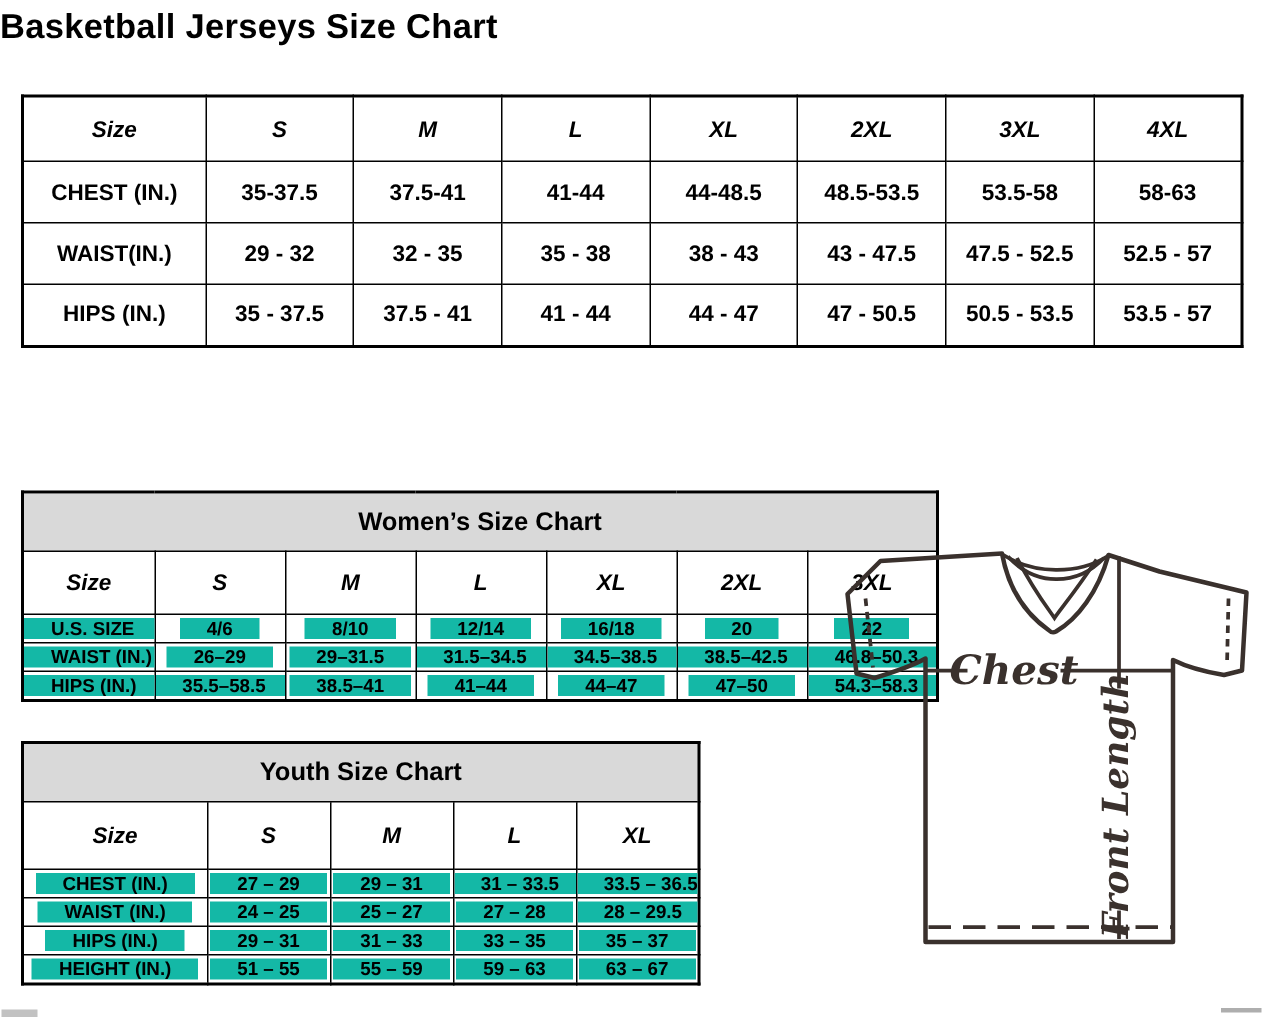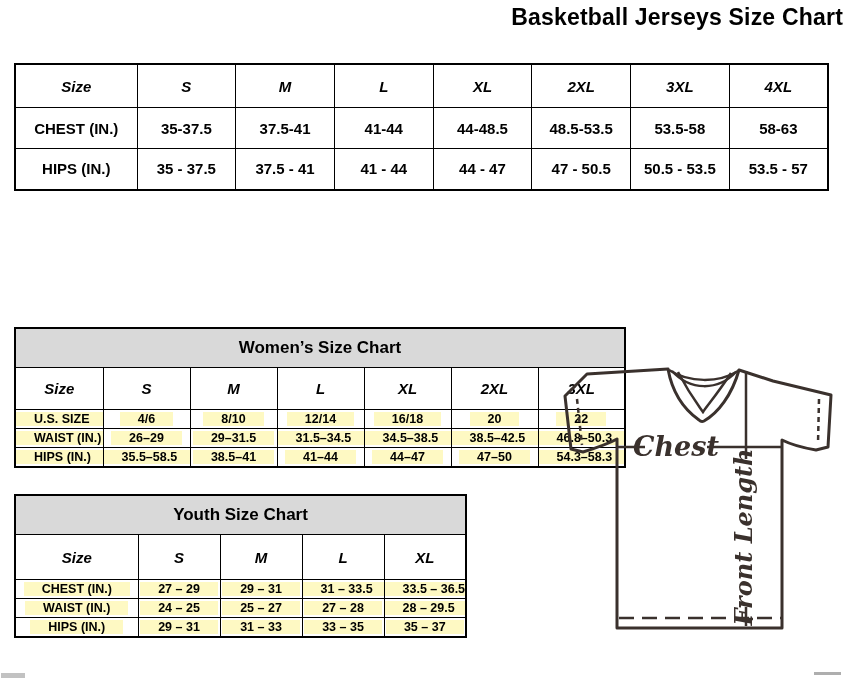--- a/index.html
+++ b/index.html
@@ -1,39 +1,39 @@
 <!DOCTYPE html>
 <html><head>
 <meta charset="utf-8">
 <style>
   html,body{margin:0;padding:0;background:#fff;}
   #page{position:relative;width:843px;height:679px;background:#fff;overflow:hidden;
         font-family:"Liberation Sans",sans-serif;color:#000;}
-  #page-title{position:absolute;top:4px;left:0;width:100%;text-align:right;
+  #page-title{position:absolute;top:4px;left:0;width:100%;text-align:left;
         font-size:23px;font-weight:bold;letter-spacing:0.2px;}
   table{position:absolute;border-collapse:collapse;table-layout:fixed;background:#fff;
         border:2.5px solid #000;}
   th,td{border:1.5px solid #000;text-align:center;vertical-align:middle;
         font-weight:bold;padding:0;overflow:hidden;white-space:nowrap;}
   tr.band-row th{background:#d9d9d9;font-size:17px;height:38px;}
   tr.col-row th{font-size:15px;font-style:italic;}
   
   #tbl-men{left:14px;top:63px;width:815px;}
   #tbl-men tr.col-row th{height:42px;}
   #tbl-men tbody tr{height:41px;}
   #tbl-men tbody{font-size:15px;}
   
   #tbl-women{left:14px;top:299px;width:612px;margin-top:28px;}
   #tbl-women tr.col-row th{height:41px;}
   
   #tbl-youth{left:14px;top:494px;width:453px;}
   #tbl-youth tr.col-row th{height:44px;}
   .compact tbody tr{height:19px;}
   .compact tbody{font-size:12.5px;}
-  .compact tbody span.hl{background:#fef9c3;padding:0 18px;}
+  .compact tbody span.hl{background:#14b8a6;padding:0 18px;}
   
   #jersey{position:absolute;left:556px;top:355px;width:285px;height:285px;}
   .frag{position:absolute;background:#c2c2c2;}
   #frag-left{left:1px;top:673px;width:24px;height:5px;}
   #frag-right{left:814px;top:672px;width:27px;height:3px;background:#aeaeae;}
 </style>
 </head>
 <body>
 
 <div id="page">
@@ -68,20 +68,30 @@
           <th>CHEST (IN.)</th>
           <td>35-37.5</td>
           <td>37.5-41</td>
           <td>41-44</td>
           <td>44-48.5</td>
           <td>48.5-53.5</td>
           <td>53.5-58</td>
           <td>58-63</td>
         </tr>
         <tr>
+          <th>WAIST(IN.)</th>
+          <td>29 - 32</td>
+          <td>32 - 35</td>
+          <td>35 - 38</td>
+          <td>38 - 43</td>
+          <td>43 - 47.5</td>
+          <td>47.5 - 52.5</td>
+          <td>52.5 - 57</td>
+        </tr>
+        <tr>
           <th>HIPS (IN.)</th>
           <td>35 - 37.5</td>
           <td>37.5 - 41</td>
           <td>41 - 44</td>
           <td>44 - 47</td>
           <td>47 - 50.5</td>
           <td>50.5 - 53.5</td>
           <td>53.5 - 57</td>
         </tr>
       </tbody>
@@ -177,20 +187,27 @@
           <td><span class="hl">27 – 28</span></td>
           <td><span class="hl">28 – 29.5</span></td>
         </tr>
         <tr>
           <th><span class="hl">HIPS (IN.)</span></th>
           <td><span class="hl">29 – 31</span></td>
           <td><span class="hl">31 – 33</span></td>
           <td><span class="hl">33 – 35</span></td>
           <td><span class="hl">35 – 37</span></td>
         </tr>
+        <tr>
+          <th><span class="hl">HEIGHT (IN.)</span></th>
+          <td><span class="hl">51 – 55</span></td>
+          <td><span class="hl">55 – 59</span></td>
+          <td><span class="hl">59 – 63</span></td>
+          <td><span class="hl">63 – 67</span></td>
+        </tr>
       </tbody>
     </table>
 
   <svg id="jersey" viewBox="0 0 285 285">
     <g stroke="#3a312d" fill="none">
 
       <path stroke-width="3" stroke-linejoin="round" stroke-linecap="round" d="M 112 14 L 31 19 L 9 41 L 15 94 L 27 97 C 40 93 52 89 61 84 L 61 273 L 226 273 L 226 85 C 236 90 248 93 260 95 L 272 92 L 275 40 L 217 26 L 183 15"></path>
 
       <path stroke-width="3" stroke-linejoin="round" d="M 183 15 C 176 40 162 58 148 66 C 146 67 145 67 143 65 C 126 53 116 36 112 14"></path>
       <path stroke-width="2.5" d="M 113 15 C 133 28 163 28 182 16"></path>

